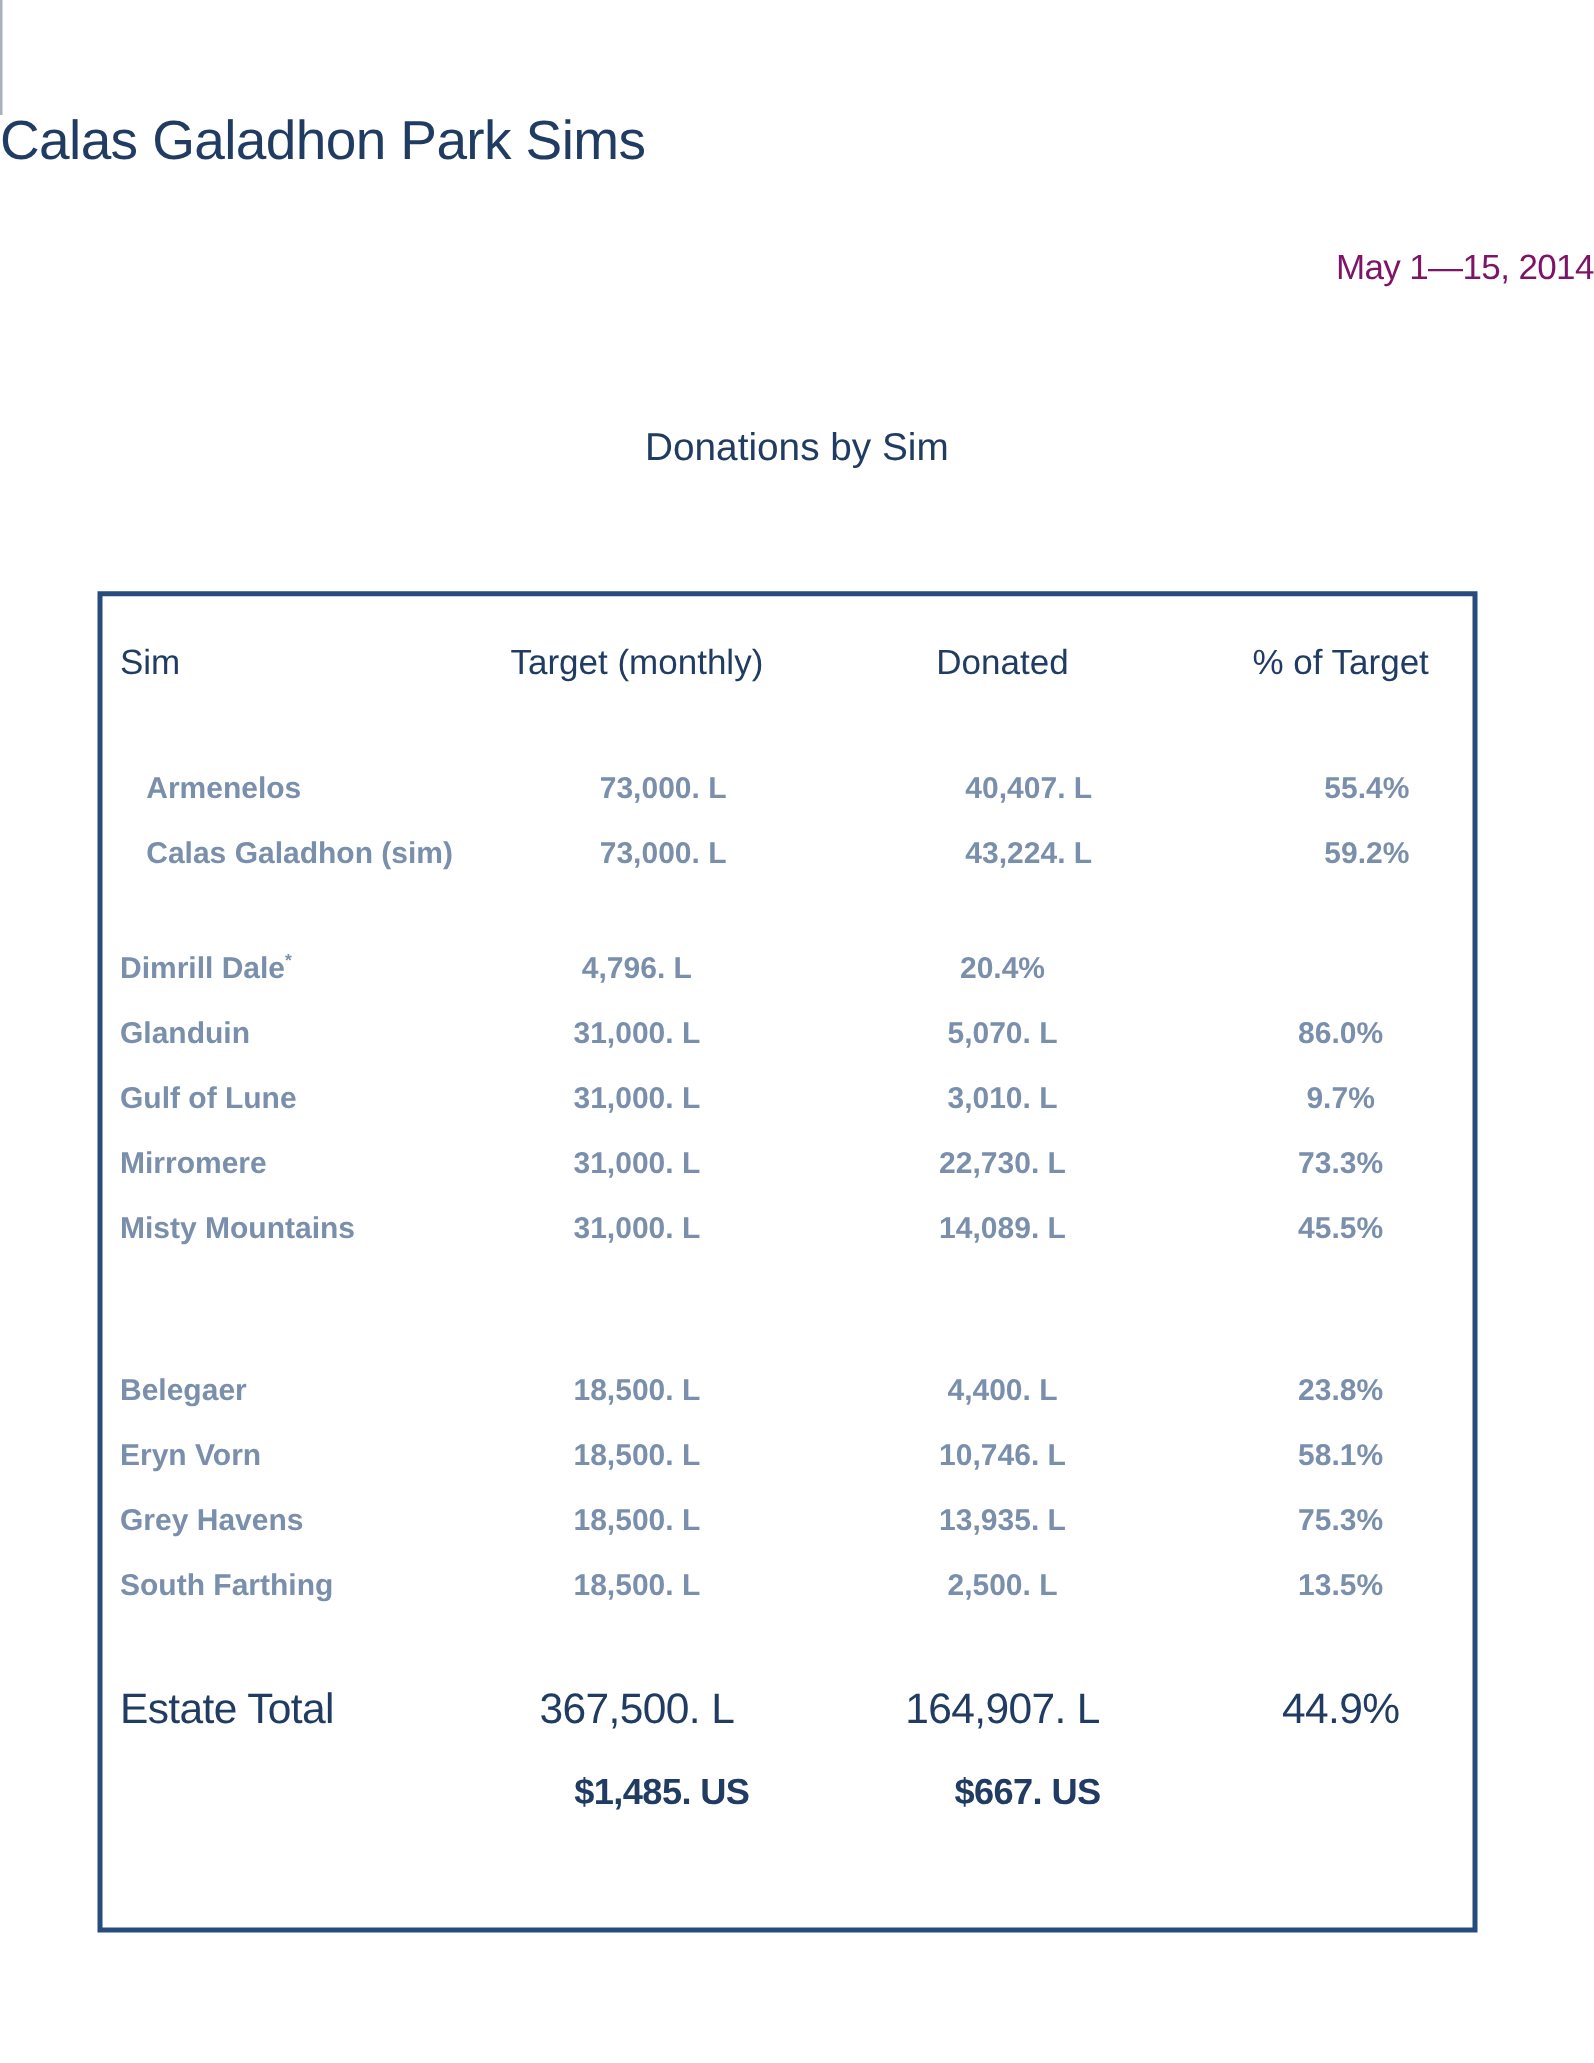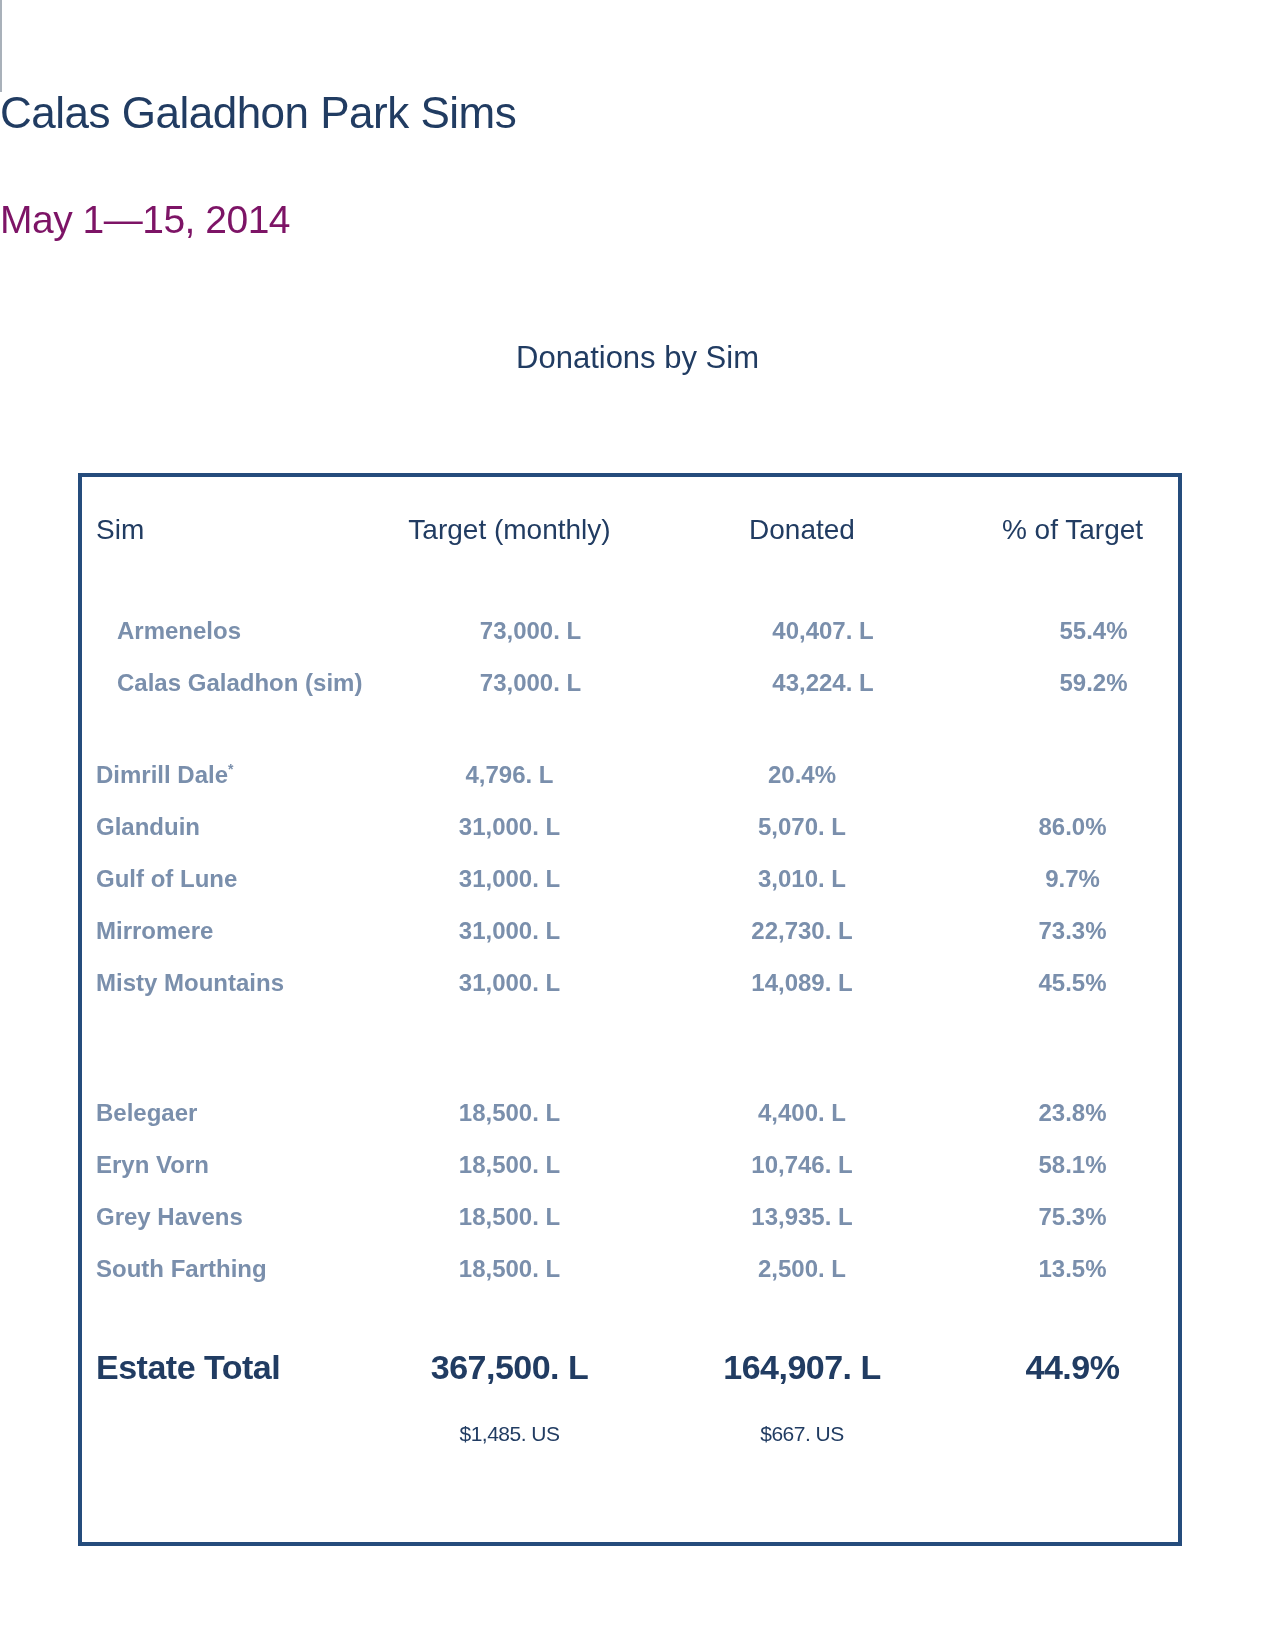--- a/index.html
+++ b/index.html
@@ -15,22 +15,22 @@
     --purple:#7d1466;
   }
   .edge-artifact{
     position:absolute;left:0;top:0;width:2px;height:92px;background:#a9b1ba;
   }
   .title{
     position:absolute;top:88px;left:0;right:0;text-align:left;
     font-size:44px;color:var(--navy);letter-spacing:-0.5px;font-weight:400;
   }
   .subtitle{
-    position:absolute;top:198px;left:0;right:0;text-align:left;
-    font-size:39px;color:var(--purple);letter-spacing:-0.5px;font-weight:400;
+    position:absolute;top:198px;left:0;right:0;text-align:right;
+    font-size:28px;color:var(--purple);letter-spacing:-0.5px;font-weight:400;
   }
   .section-heading{
     position:absolute;top:340px;left:0;right:0;text-align:center;
     font-size:31px;color:var(--navy);font-weight:400;
   }
   .board{
     position:absolute;left:78px;top:473px;width:1096px;height:1065px;
     border:4px solid var(--border-navy);background:#ffffff;
   }
   .grid{
@@ -51,25 +51,25 @@
   .group-3{margin-top:78px;}
   .row{
     height:52px;line-height:52px;
     color:var(--row-blue);font-size:24px;font-weight:700;
   }
   .row sup{
     font-size:14px;line-height:0;vertical-align:super;
   }
   .total-row{
     margin-top:44px;height:56px;line-height:56px;
-    color:var(--navy);font-size:34px;font-weight:700;letter-spacing:-0.5px;
+    color:var(--navy);font-size:34px;font-weight:400;letter-spacing:-0.5px;
   }
   .usd-row{
     margin-top:14px;height:50px;line-height:50px;
-    color:var(--navy);font-size:21px;font-weight:400;letter-spacing:-0.5px;
+    color:var(--navy);font-size:29px;font-weight:700;letter-spacing:-0.5px;margin-left:20px;
   }
 </style>
 </head>
 <body>
 
 <div class="edge-artifact"></div>
 
 <div class="title">Calas Galadhon Park Sims</div>
 <div class="subtitle">May 1—15, 2014</div>
 <div class="section-heading">Donations by Sim</div>

